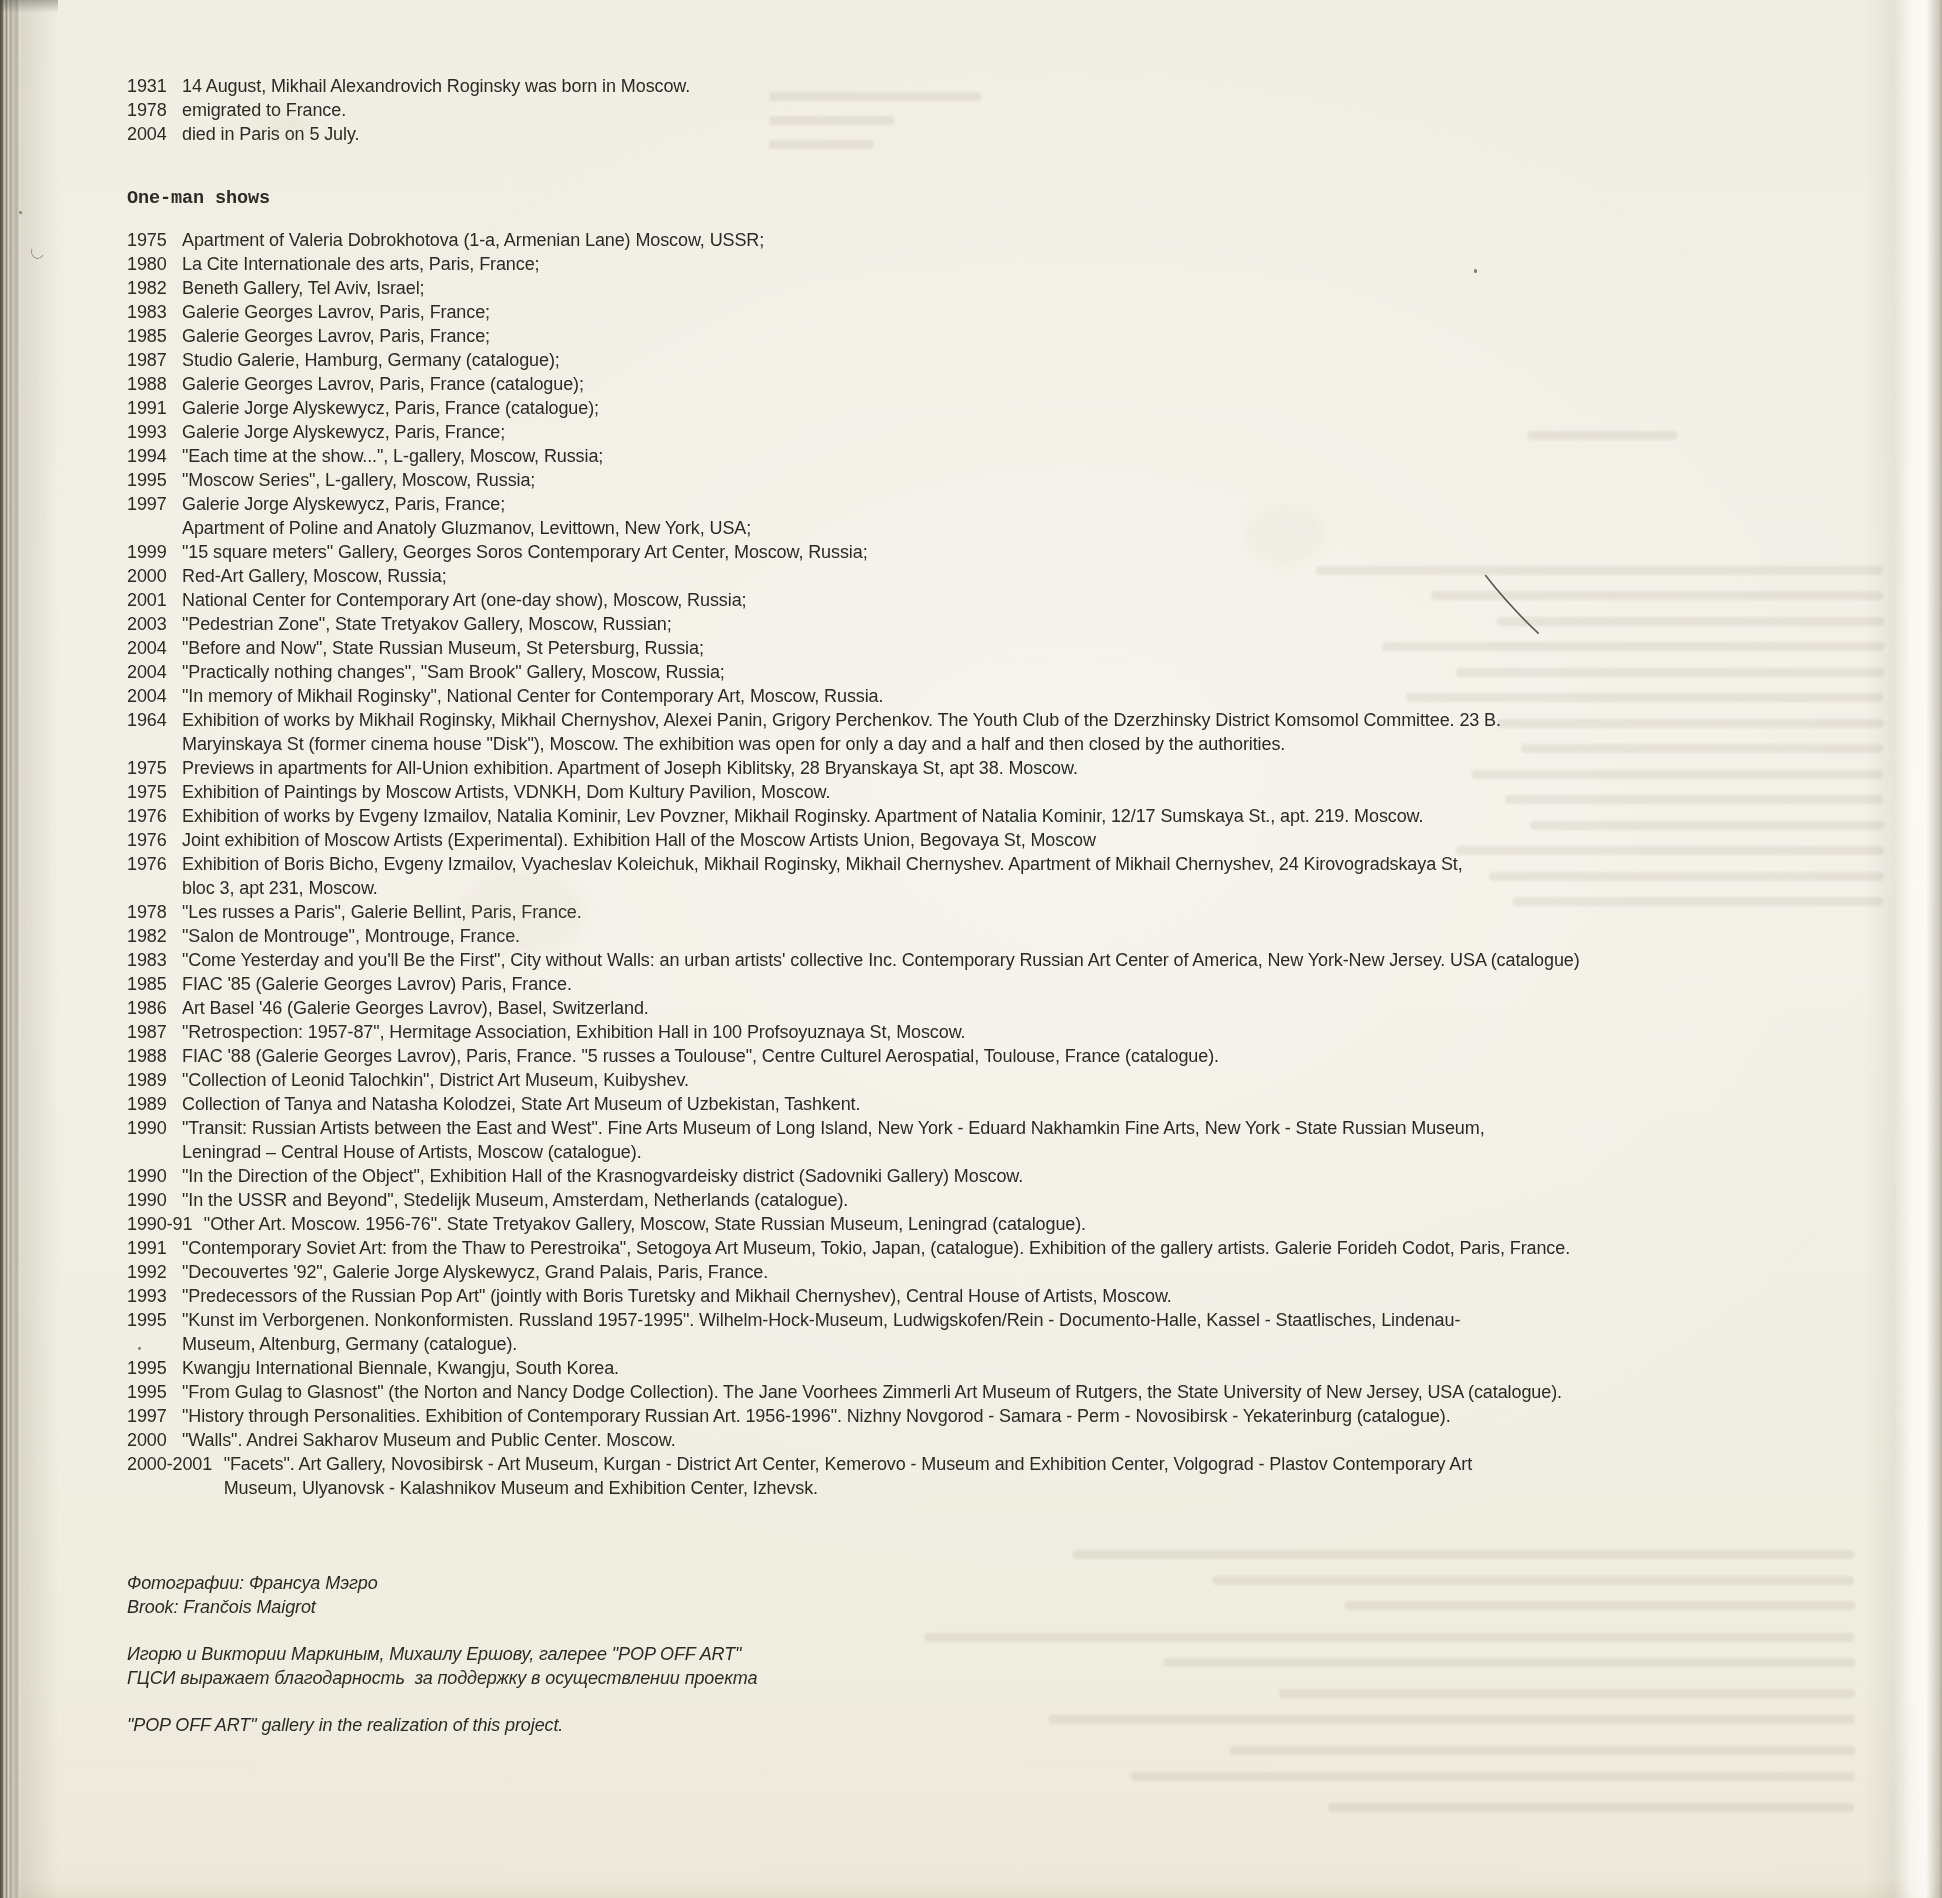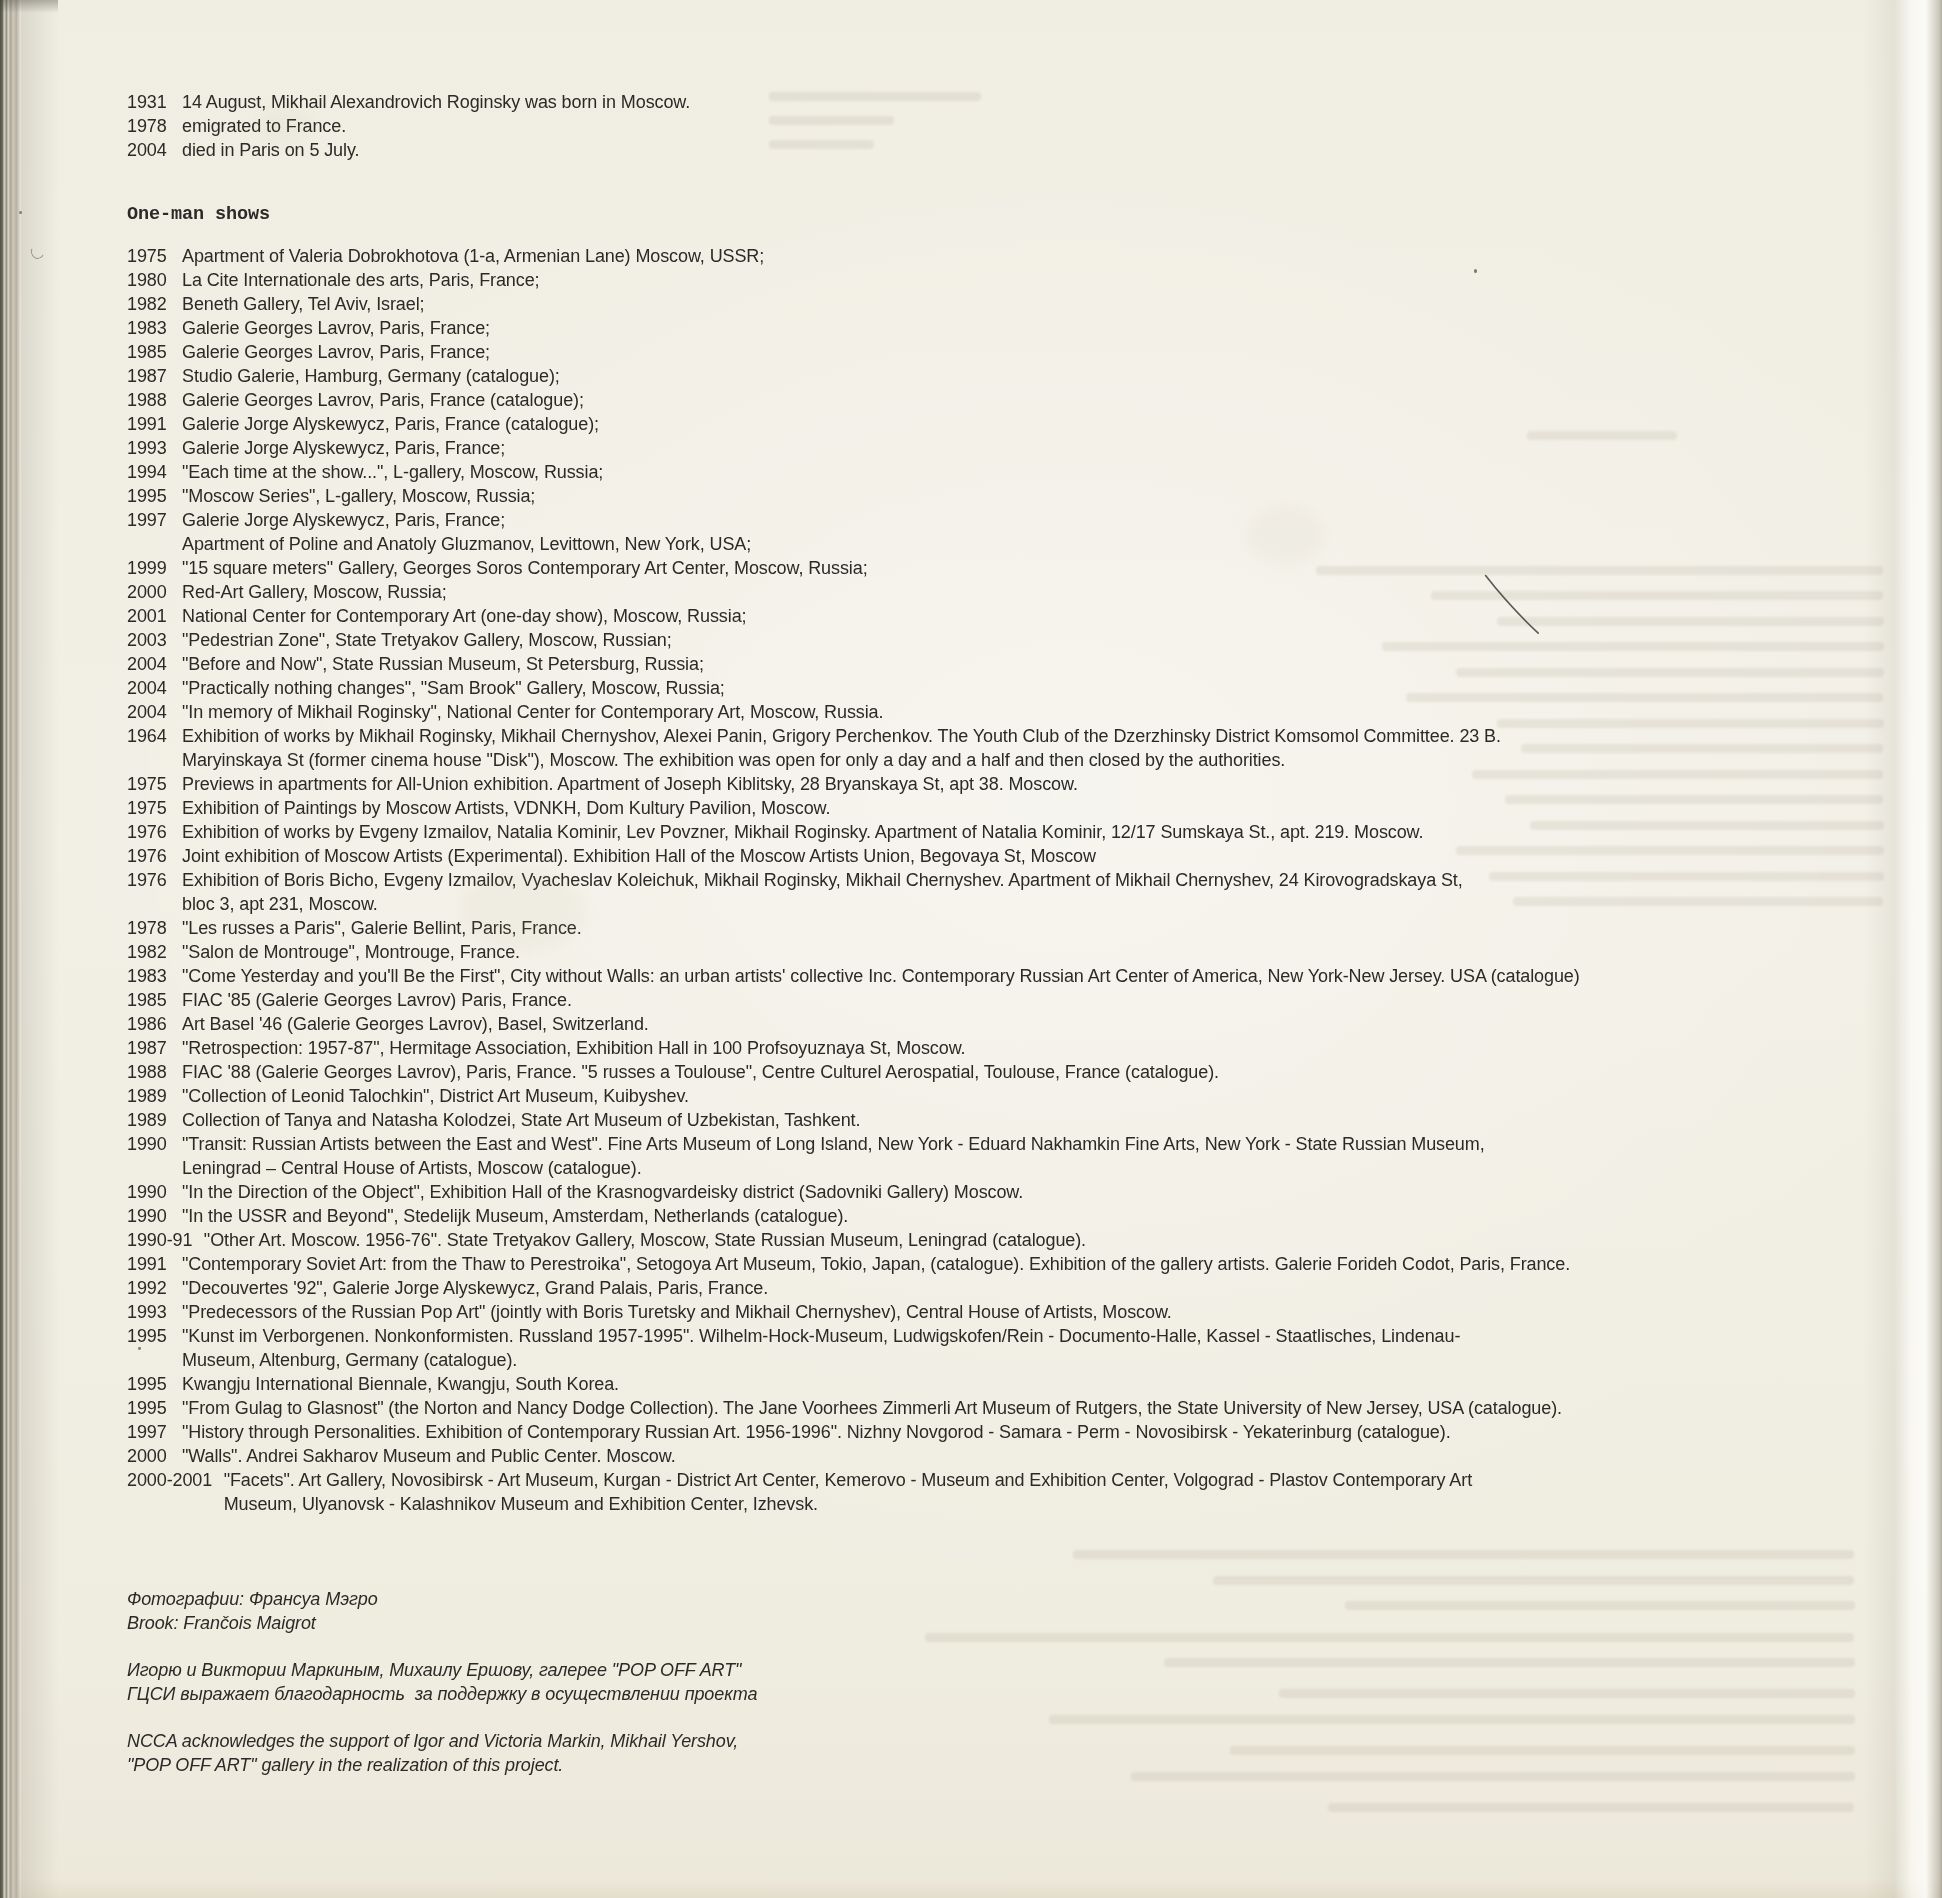--- a/index.html
+++ b/index.html
@@ -7,21 +7,21 @@
     position:relative;
     width:1943px;height:1899px;
     background:
       radial-gradient(ellipse 1480px 1151px at 55% 42%, rgba(255,255,255,0.35), rgba(255,255,255,0) 70%),
       linear-gradient(180deg, #f0ede2 0%, #f2efe5 45%, #efece0 88%, #ece8da 100%);
     overflow:hidden;
     font-family:"Liberation Sans","DejaVu Sans",sans-serif;
     color:#2b2a26;
   }
   .content{
-    position:absolute; left:0; top:16px; width:100%;
+    position:absolute; left:0; top:0; width:100%;
     padding:74px 105px 0 127px;
     box-sizing:border-box;
     font-size:18px; line-height:24px; letter-spacing:-0.1px;
   }
   .row{display:flex; align-items:flex-start;}
   .row .year{flex:0 0 auto; min-width:55px; padding-right:11.5px; box-sizing:border-box; white-space:nowrap;}
   .row .text{flex:1 1 auto; white-space:pre-wrap;}
   .section-heading{
     font-weight:bold; font-size:18.5px; line-height:24px;
     margin:0;
@@ -387,21 +387,20 @@
         </div>
       </div>
 
     <div class="bottom-block">
       <div class="line">Фотографии: Франсуа Мэгро</div>
       <div class="line">Brook: Frančois Maigrot</div>
       <div class="gap28"></div>
       <div class="line">Игорю и Виктории Маркиным, Михаилу Ершову, галерее "POP OFF ART"</div>
       <div class="line">ГЦСИ выражает благодарность  за поддержку в осуществлении проекта</div>
       <div class="gap28"></div>
-      <div class="line">NCCA acknowledges the support of Igor and Victoria Markin, Mikhail Yershov,</div>
       <div class="line">"POP OFF ART" gallery in the realization of this project.</div>
     </div>
 
   </div>
 
   <div class="spine"></div>
   <div class="spine-fade"></div>
   <div class="right-edge"></div>
   <div class="bottom-edge"></div>
   <div class="corner-shade"></div>

